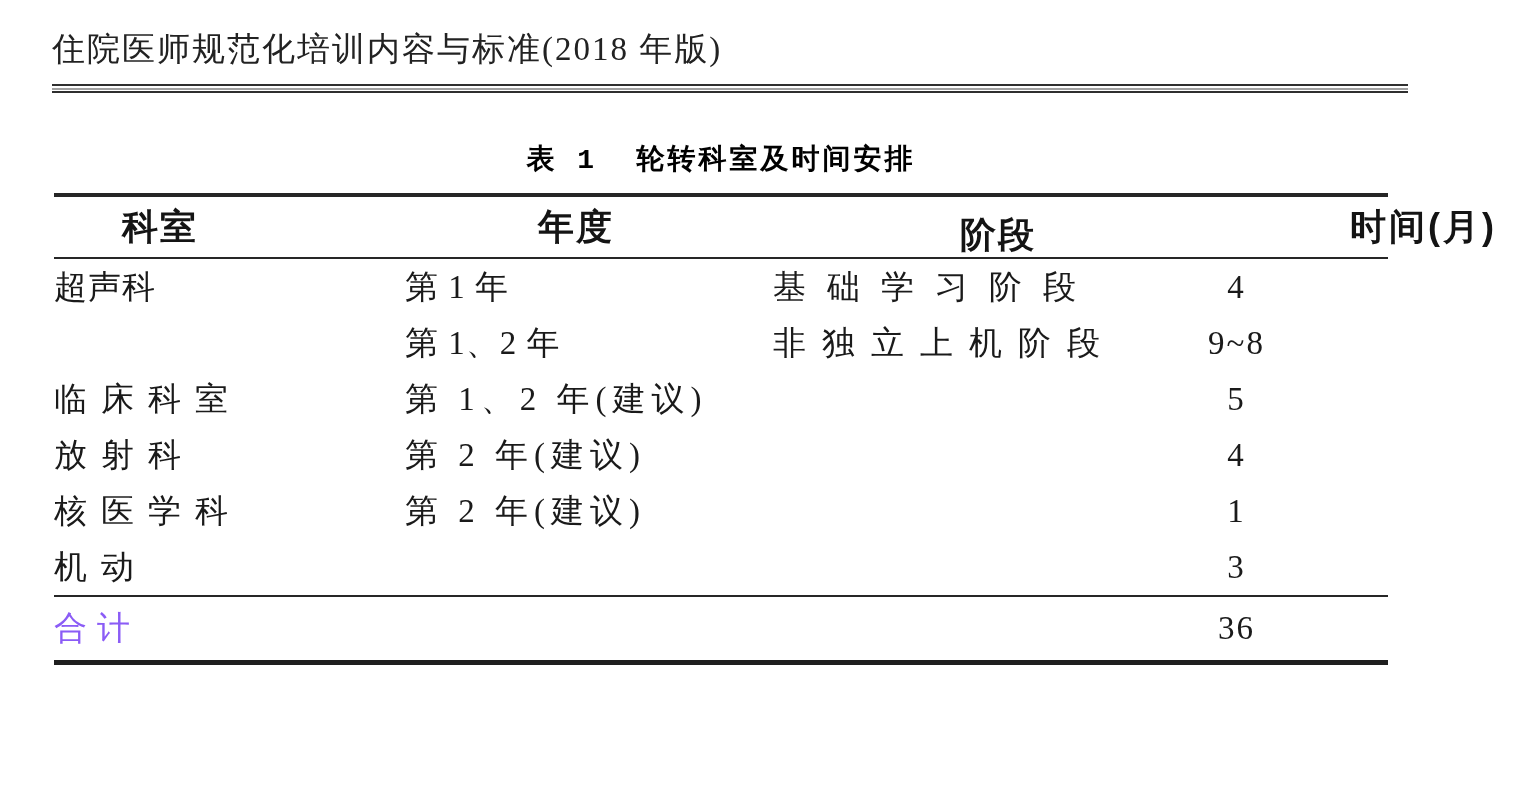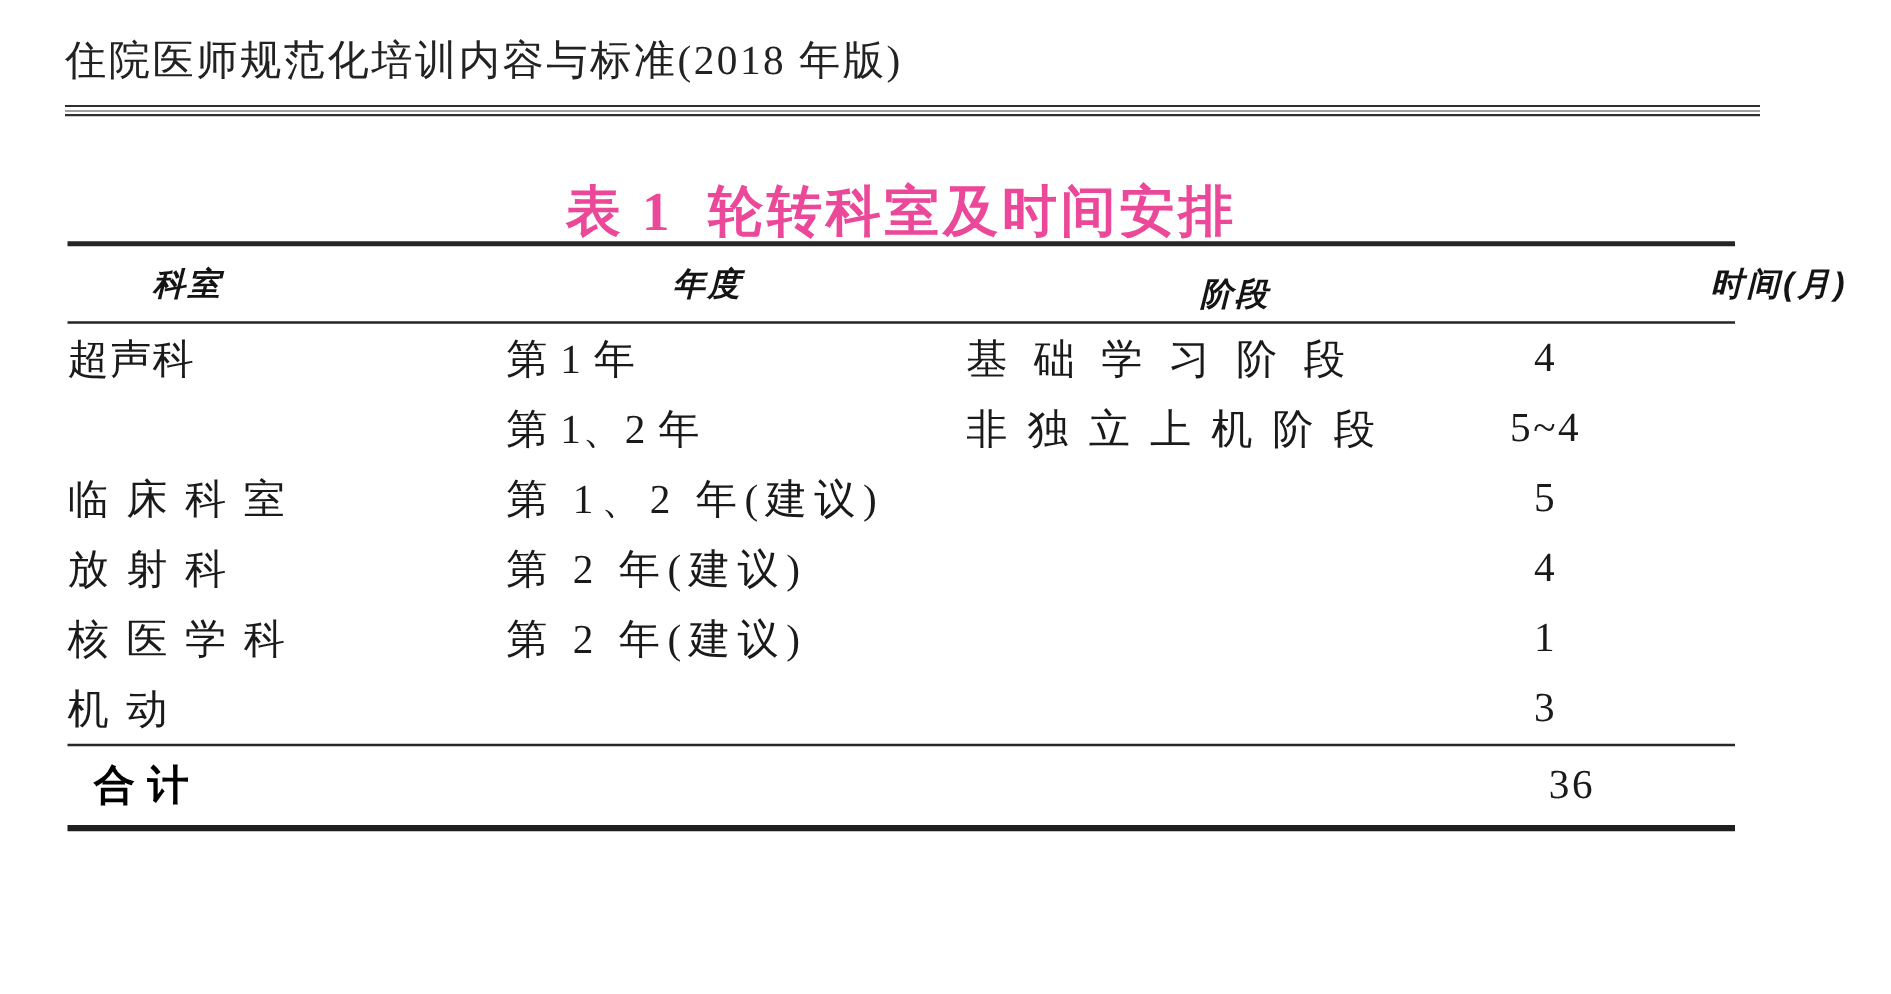--- a/index.html
+++ b/index.html
@@ -41,26 +41,26 @@
       #ffffff 6px, #ffffff 7px,
       #2f2f2f 7px, #2f2f2f 9px
     );
   }
   .caption {
     position: absolute;
     left: 54px;
     top: 140px;
     width: 1334px;
     text-align: center;
-    font-family: Liberation Serif, serif;
+    font-family: Liberation Mono, monospace;
     font-weight: bold;
-    font-size: 44px;
+    font-size: 28px;
     letter-spacing: 3px;
     white-space: pre;
-    color: #ec4899;
+    color: #000000;
   }
   .tbl {
     position: absolute;
     left: 54px;
     top: 193px;
     width: 1334px;
     border-top: 4px solid #262626;
     border-bottom: 5px solid #1f1f1f;
   }
   .row { display: flex; align-items: center; }
@@ -74,45 +74,43 @@
     border-top: 2px solid #262626;
   }
   .c { flex: 0 0 auto; white-space: nowrap; overflow: visible; }
   .c1 { width: 351px; }
   .c2 { width: 368px; }
   .c3 { width: 312px; }
   .c4 { width: 303px; }
   .h {
     font-family: "Liberation Sans", "DejaVu Sans", sans-serif;
     font-weight: bold;
-    font-size: 26px;
+    font-size: 36px;
     letter-spacing: 2px;
     color: #141414;
-    font-style: italic;
   }
   .h1 { padding-left: 68px; }
   .h2 { padding-left: 65px; }
   .h3 { padding-left: 54px; margin-top: 17px; }
   .h4 { text-align: center; padding-left: 0; letter-spacing: 3px; }
   .tbody .c, .tfoot .c { font-size: 33px; }
   .dept { letter-spacing: 14px; }
   .r0 .dept { letter-spacing: 1px; }
   .year { letter-spacing: 1px; }
   .r3 .year, .r4 .year, .r5 .year { letter-spacing: 6px; }
   .stage { letter-spacing: 13px; }
   .r0 .stage { letter-spacing: 21px; }
   .r1 .stage { letter-spacing: 16px; }
   .time { text-align: center; letter-spacing: 2px; }
   .total-label {
     font-family: "Liberation Sans", "DejaVu Sans", sans-serif;
-    font-weight: bold;
+    font-weight: normal;
     font-size: 31px;
     letter-spacing: 10px;
-    color: #000000;
-    margin-left: 21px;
+    color: #8b5cf6;
   }
 </style>
 </head>
 <body>
 
 <div class="page">
 
   <div class="doc-title">住院医师规范化培训内容与标准(2018 年版)</div>
 
   <div class="double-rule"></div>
@@ -134,21 +132,21 @@
         <div class="c c1 dept">超声科</div>
         <div class="c c2 year">第 1 年</div>
         <div class="c c3 stage">基础学习阶段</div>
         <div class="c c4 time">4</div>
       </div>
 
       <div class="row r1">
         <div class="c c1 dept"></div>
         <div class="c c2 year">第 1、2 年</div>
         <div class="c c3 stage">非独立上机阶段</div>
-        <div class="c c4 time">5~4</div>
+        <div class="c c4 time">9~8</div>
       </div>
 
 
       <div class="row r3">
         <div class="c c1 dept">临床科室</div>
         <div class="c c2 year">第 1、2 年(建议)</div>
         <div class="c c3 stage"></div>
         <div class="c c4 time">5</div>
       </div>
 

